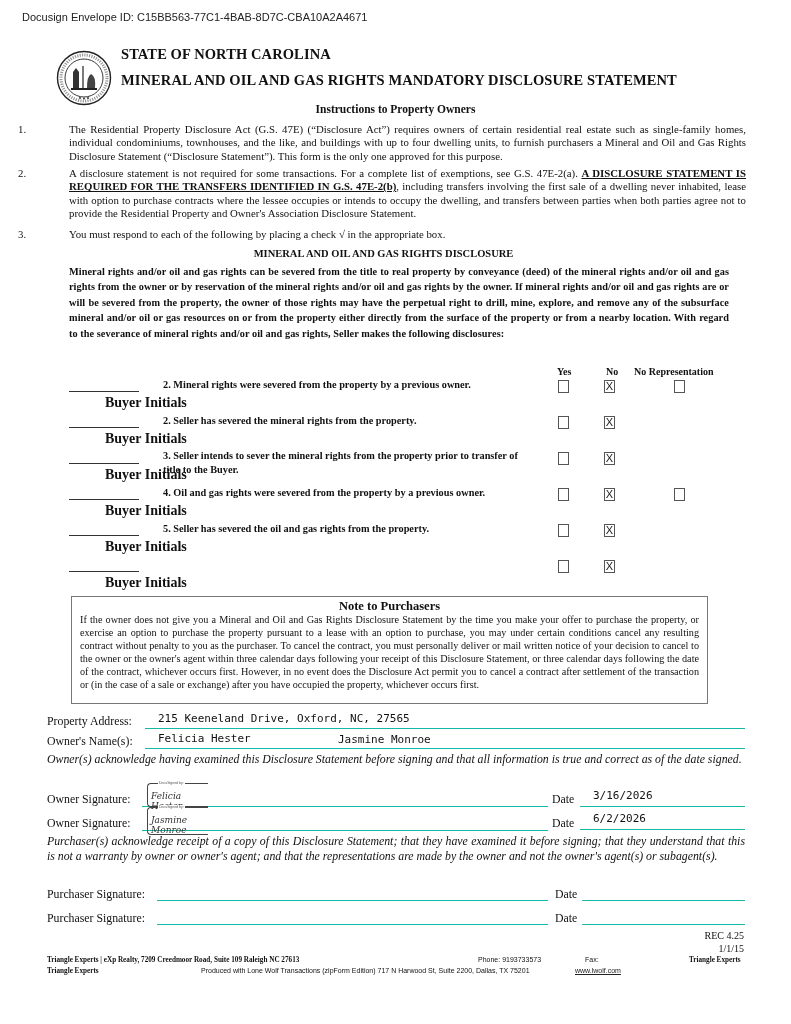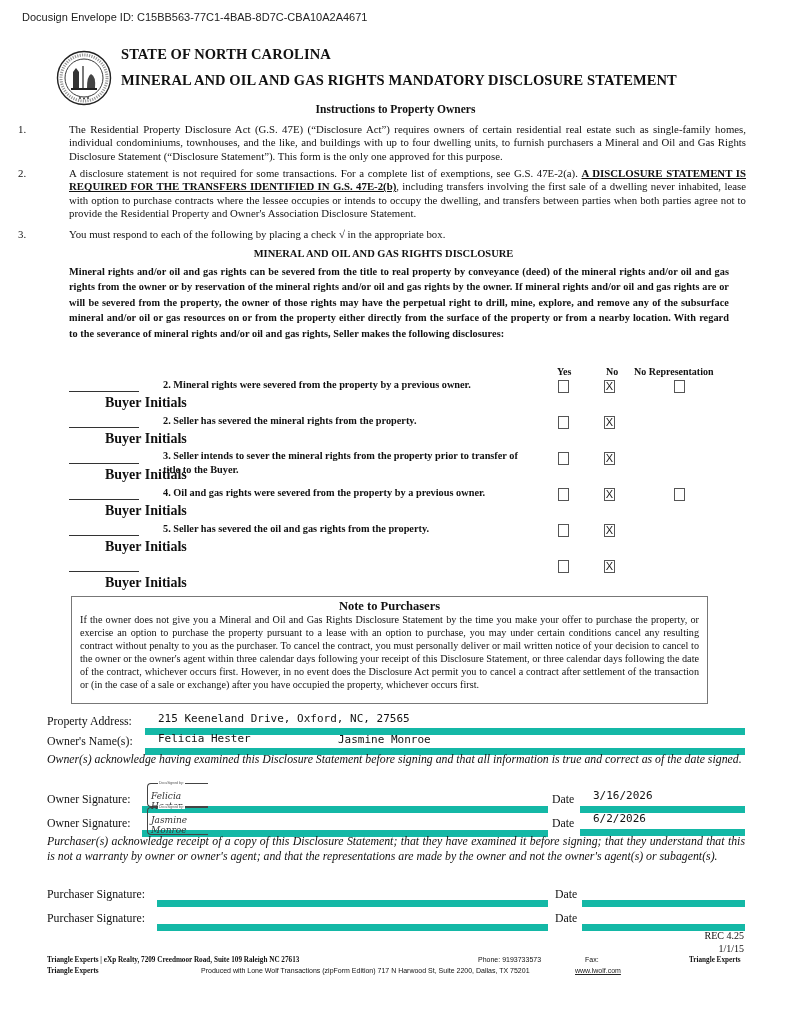--- a/index.html
+++ b/index.html
@@ -39,21 +39,21 @@
   .cb { position: absolute; width: 11px; height: 13px; border: 1px solid #555; box-sizing: border-box; font-family: "Liberation Sans", sans-serif; font-size: 11px; line-height: 11px; text-align: center; color: #222; background: #fff; }
   .cb.yes { left: 558px; }
   .cb.no { left: 604px; }
   .cb.norep { left: 674px; }
 
   .note-box { left: 71px; top: 596px; width: 637px; height: 108px; border: 1.5px solid #777; box-sizing: border-box; padding: 2px 8px 0 8px; }
   .note-title { text-align: center; font-weight: bold; font-size: 12.5px; line-height: 14px; }
   .note-body { font-size: 10.2px; line-height: 13.1px; text-align: justify; }
 
   .field-label { font-size: 11.8px; }
-  .field-line { border-bottom: 7px solid #14b8a6; }
+  .field-line { border-bottom: 1px solid #14b8a6; }
   .mono { font-family: "DejaVu Sans Mono", monospace; font-size: 11px; }
 
   .ack { left: 47px; width: 698px; font-style: italic; font-size: 11.8px; line-height: 15px; text-align: justify; }
 
   .sigbox { border: 1px solid #444; border-right: none; border-radius: 4px 0 0 4px; }
   .sig-script { font-family: "DejaVu Serif", serif; font-style: italic; font-size: 9px; color: #333; }
   .tiny { font-family: "Liberation Sans", sans-serif; font-size: 3.5px; color: #555; }
 
   .footer { font-size: 7.2px; font-weight: bold; }
   .footer2 { font-family: "Liberation Sans", sans-serif; font-size: 7px; }

